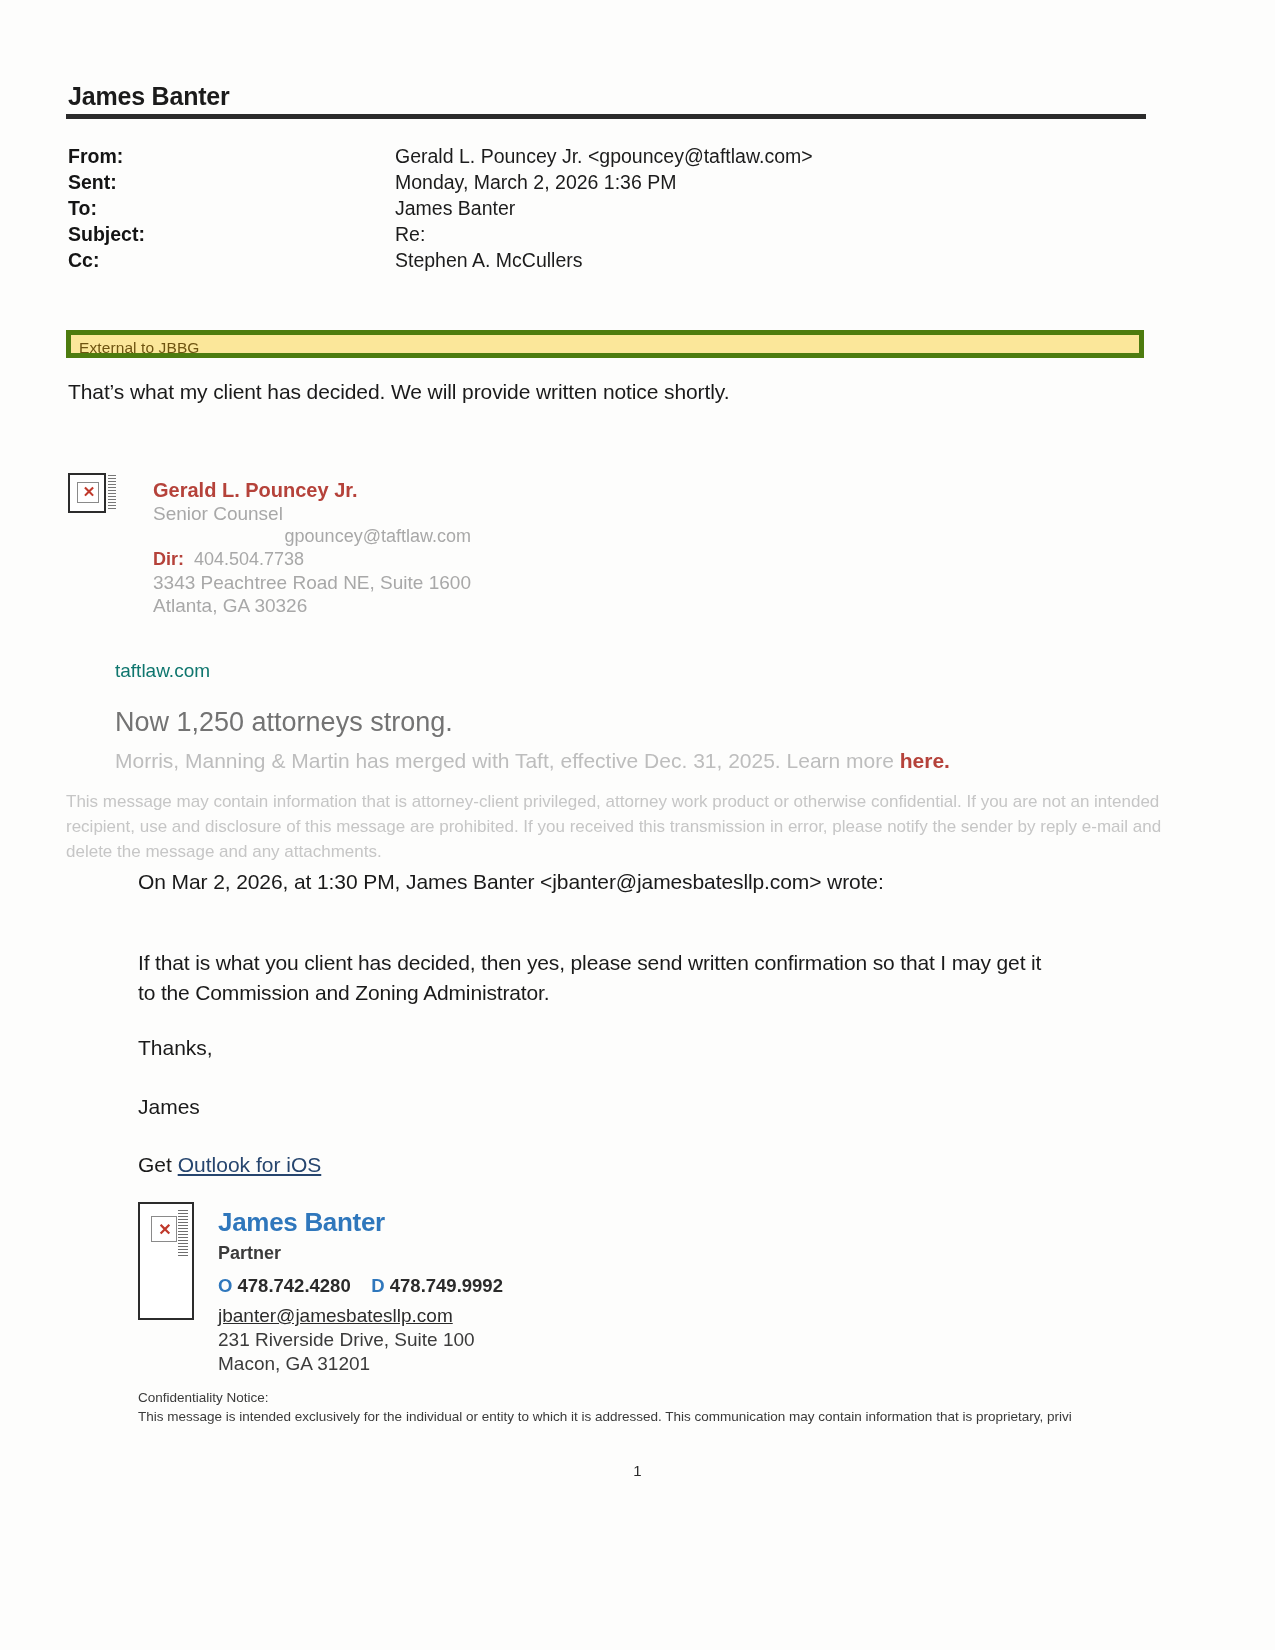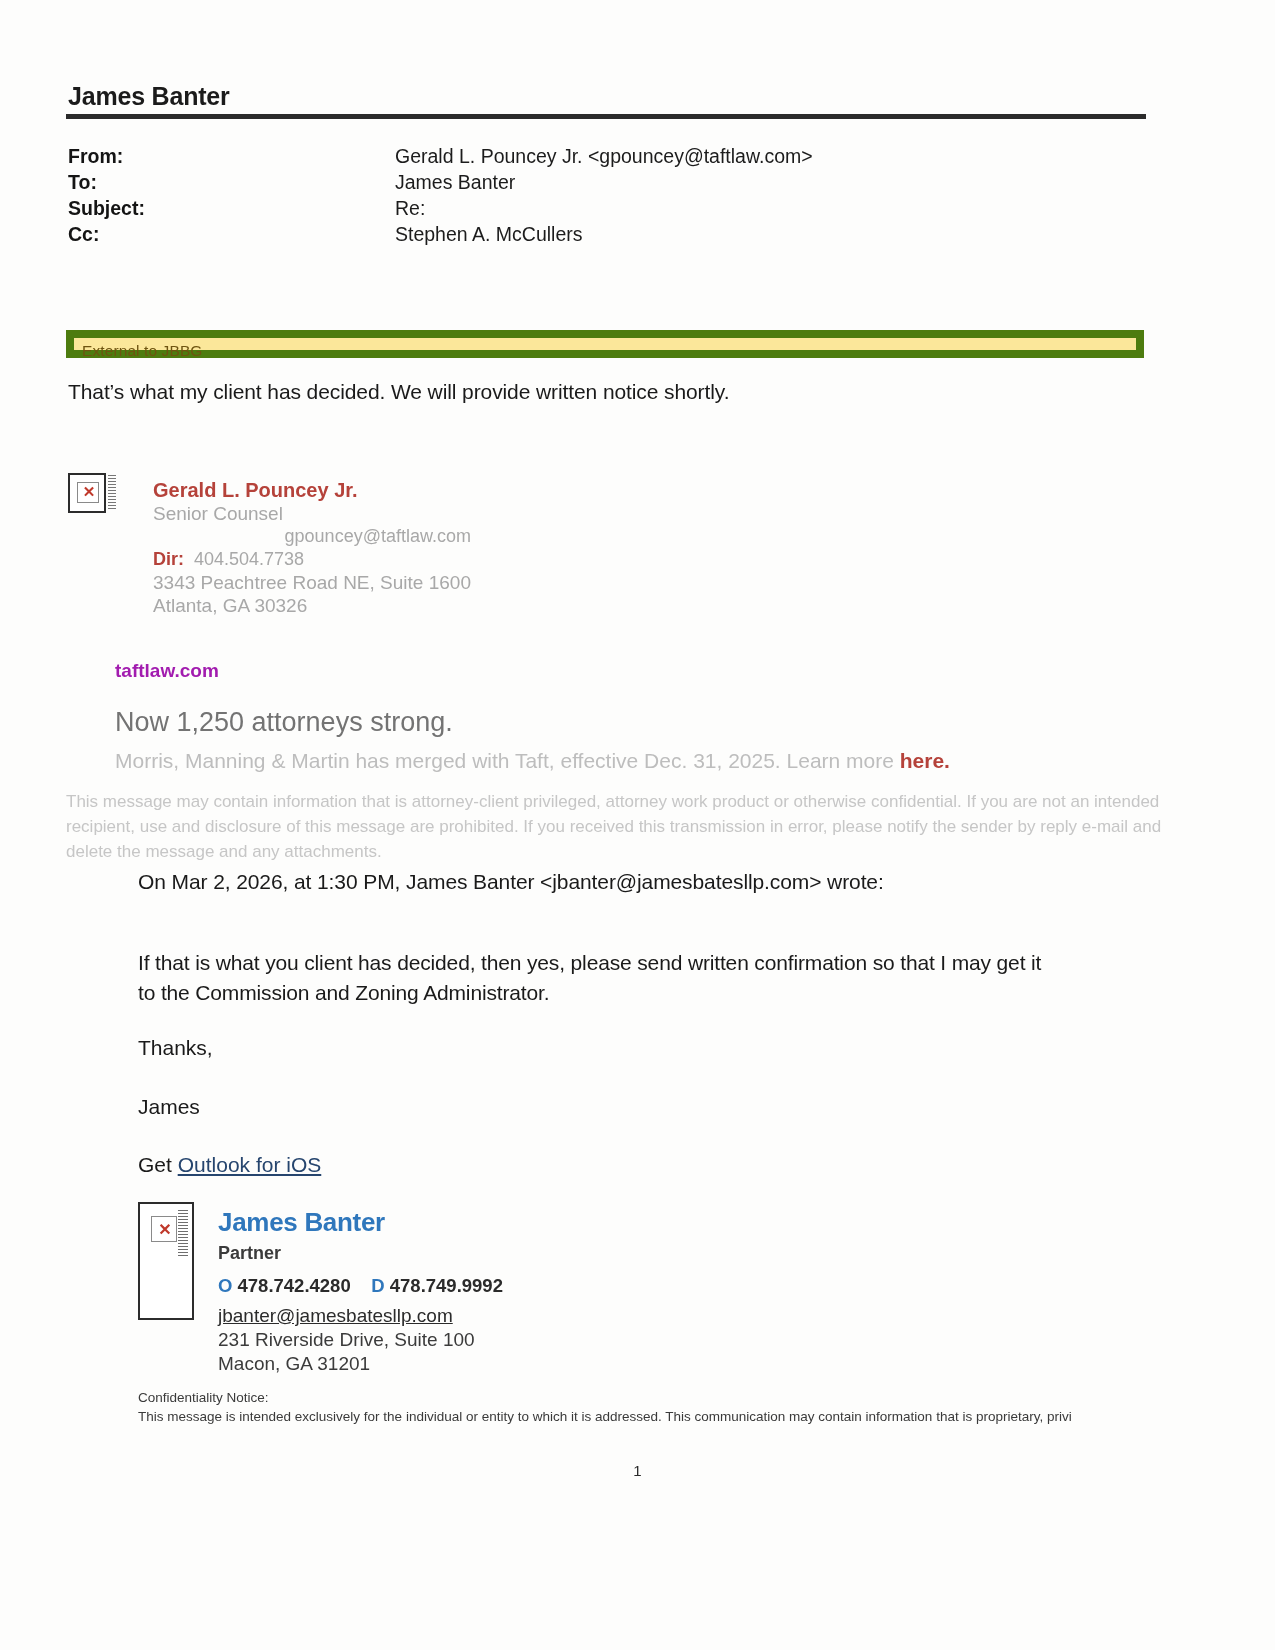--- a/index.html
+++ b/index.html
@@ -68,21 +68,21 @@
   }
 
   
   .ext-banner {
     position: absolute;
     left: 66px;
     top: 330px;
     width: 1078px;
     height: 28px;
     background: #fbe79a;
-    border: 8px solid #4d7c0f;
+    border: 5px solid #4d7c0f;
     box-sizing: border-box;
   }
   .ext-banner-text {
     position: absolute;
     left: 8px;
     top: 4px;
     font-size: 15.5px;
     color: #6e5410;
     letter-spacing: 0.1px;
   }
@@ -179,22 +179,22 @@
   .sig1-dir b {
     color: #b5423a;
   }
 
   
   .taft-link {
     position: absolute;
     left: 115px;
     top: 660px;
     font-size: 19px;
-    font-weight: bold;
-    color: #a21caf;
+    font-weight: normal;
+    color: #0f766e;
   }
   .taft-strong {
     position: absolute;
     left: 115px;
     top: 707px;
     font-size: 27px;
     font-weight: normal;
     color: #737373;
   }
   .taft-merge {
@@ -382,20 +382,24 @@
 
   <div class="doc-title">James Banter</div>
   <div class="title-rule"></div>
 
   <div class="hdr-table">
     <div class="hdr-row">
       <div class="hdr-label">From:</div>
       <div class="hdr-value">Gerald L. Pouncey Jr. &lt;gpouncey@taftlaw.com&gt;</div>
     </div>
     <div class="hdr-row">
+      <div class="hdr-label">Sent:</div>
+      <div class="hdr-value">Monday, March 2, 2026 1:36 PM</div>
+    </div>
+    <div class="hdr-row">
       <div class="hdr-label">To:</div>
       <div class="hdr-value">James Banter</div>
     </div>
     <div class="hdr-row">
       <div class="hdr-label">Subject:</div>
       <div class="hdr-value">Re:</div>
     </div>
     <div class="hdr-row">
       <div class="hdr-label">Cc:</div>
       <div class="hdr-value">Stephen A. McCullers</div>

